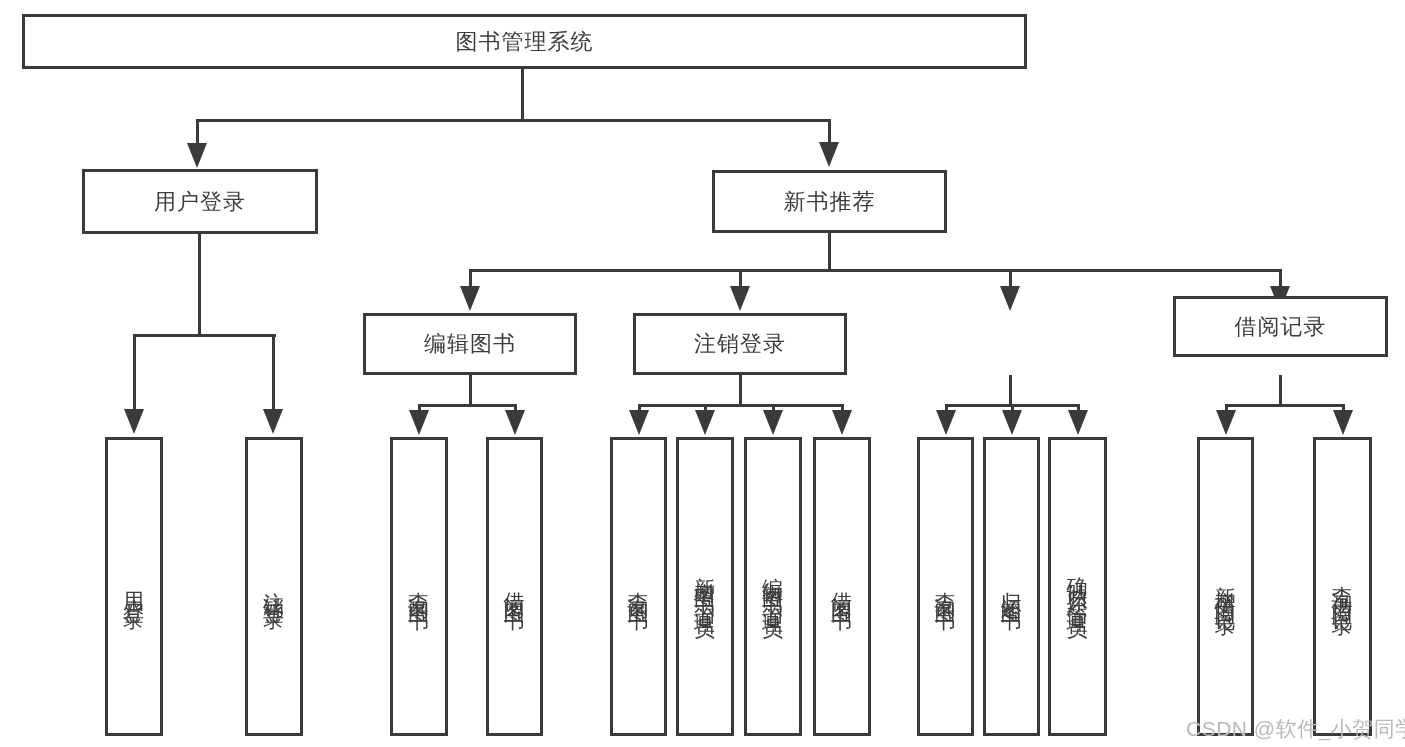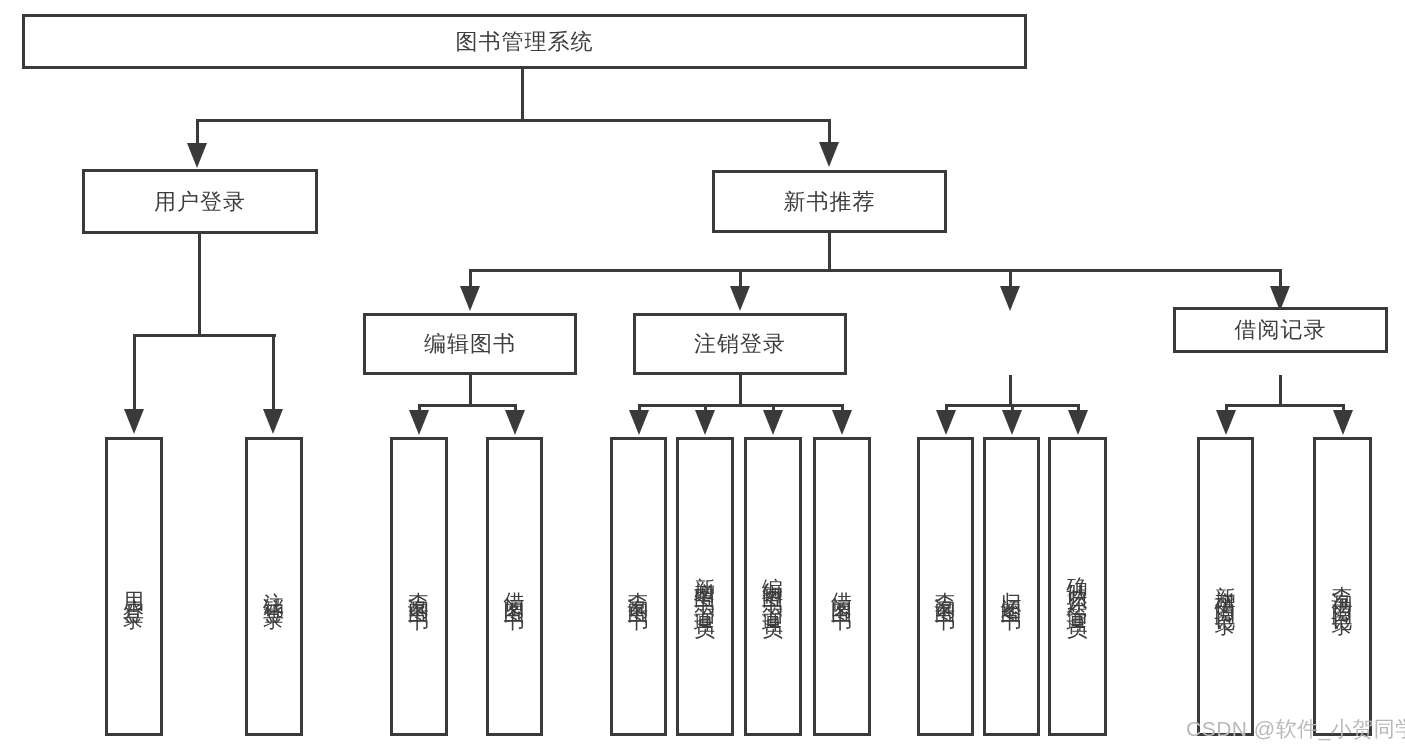--- a/index.html
+++ b/index.html
@@ -104,21 +104,21 @@
   <div class="arr" style="left:1000px;top:286px;"></div>
   <div class="vl" style="left:1278.5px;top:269px;height:20px;"></div>
   <div class="arr" style="left:1270px;top:286px;"></div>
 
   <div class="bx" style="left:363px;top:313px;width:214px;height:62px;">
     <span>编辑图书</span>
   </div>
   <div class="bx" style="left:633px;top:313px;width:214px;height:62px;">
     <span>注销登录</span>
   </div>
-  <div class="bx" style="left:1173px;top:307px;width:215px;height:46px;text-align:center;">
+  <div class="bx" style="left:1173px;top:296px;width:215px;height:61px;text-align:center;">
     <span>借阅记录</span>
   </div>
 
   <div class="vl" style="left:468.5px;top:375px;height:31px;"></div>
   <div class="hl" style="left:417.5px;top:404px;width:99px;"></div>
   <div class="vl" style="left:417.5px;top:404px;height:9px;"></div>
   <div class="arr" style="left:409px;top:410px;"></div>
   <div class="vl" style="left:513.5px;top:404px;height:9px;"></div>
   <div class="arr" style="left:505px;top:410px;"></div>
 

